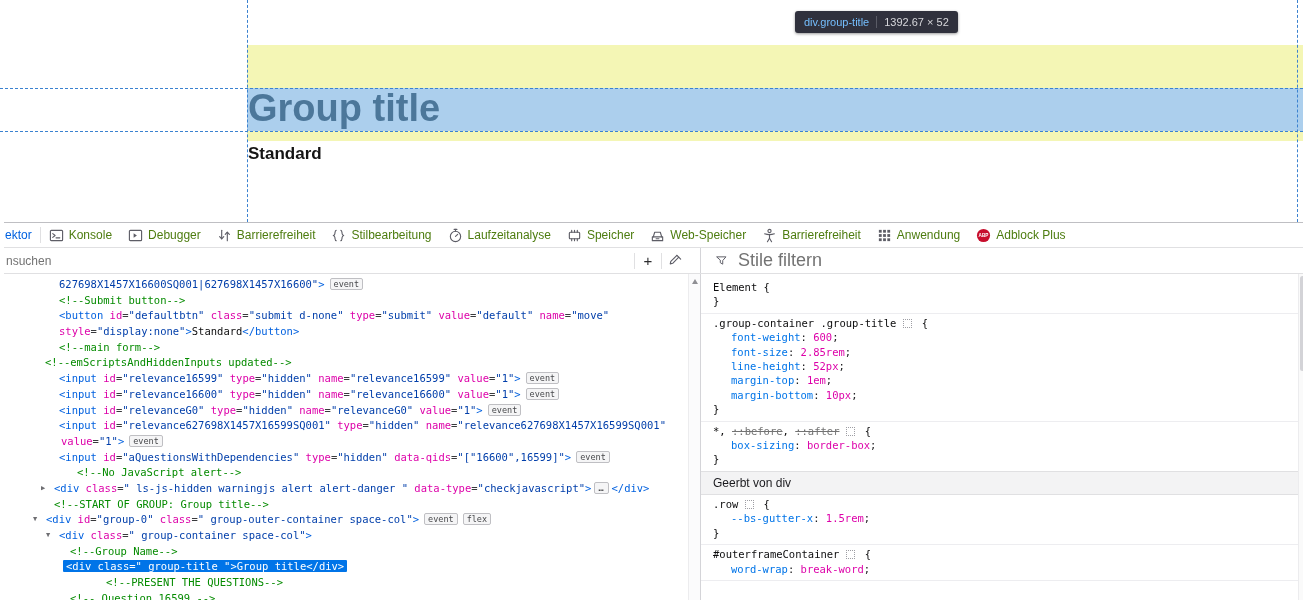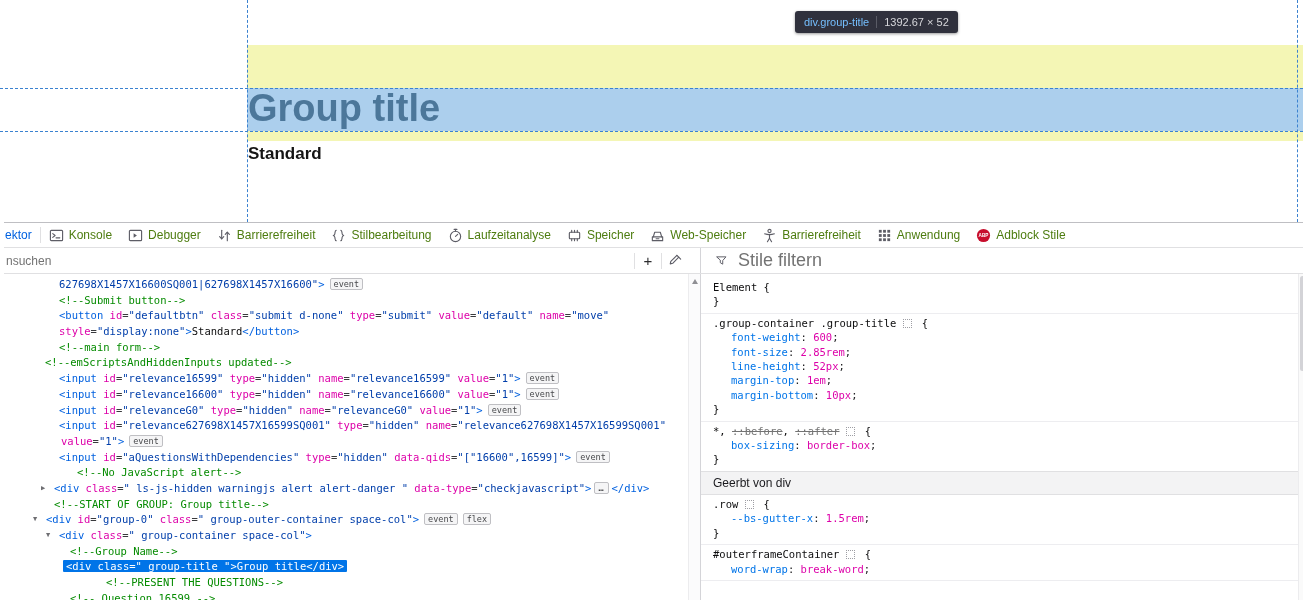--- a/index.html
+++ b/index.html
@@ -187,21 +187,21 @@
             <rect x="11" y="11" width="3" height="3"></rect>
           </g>
         </svg>
       <span>Anwendung</span>
     </div>
     <div class="tab">
       <svg class="ticon" viewBox="0 0 16 16">
           <circle class="abp-bg" cx="8" cy="8" r="7"></circle>
           <text class="abp-txt" x="8" y="10" text-anchor="middle">ABP</text>
         </svg>
-      <span>Adblock Stile</span>
+      <span>Adblock Plus</span>
     </div>
   </div>
 
   <div class="dt-toolbar">
     <div class="tb-left">
       <input class="search-input" type="text" placeholder="nsuchen" style="">
       <div class="tb-vsep"></div>
       <div class="tb-btn">+</div>
       <div class="tb-vsep"></div>
       <div class="tb-btn">

